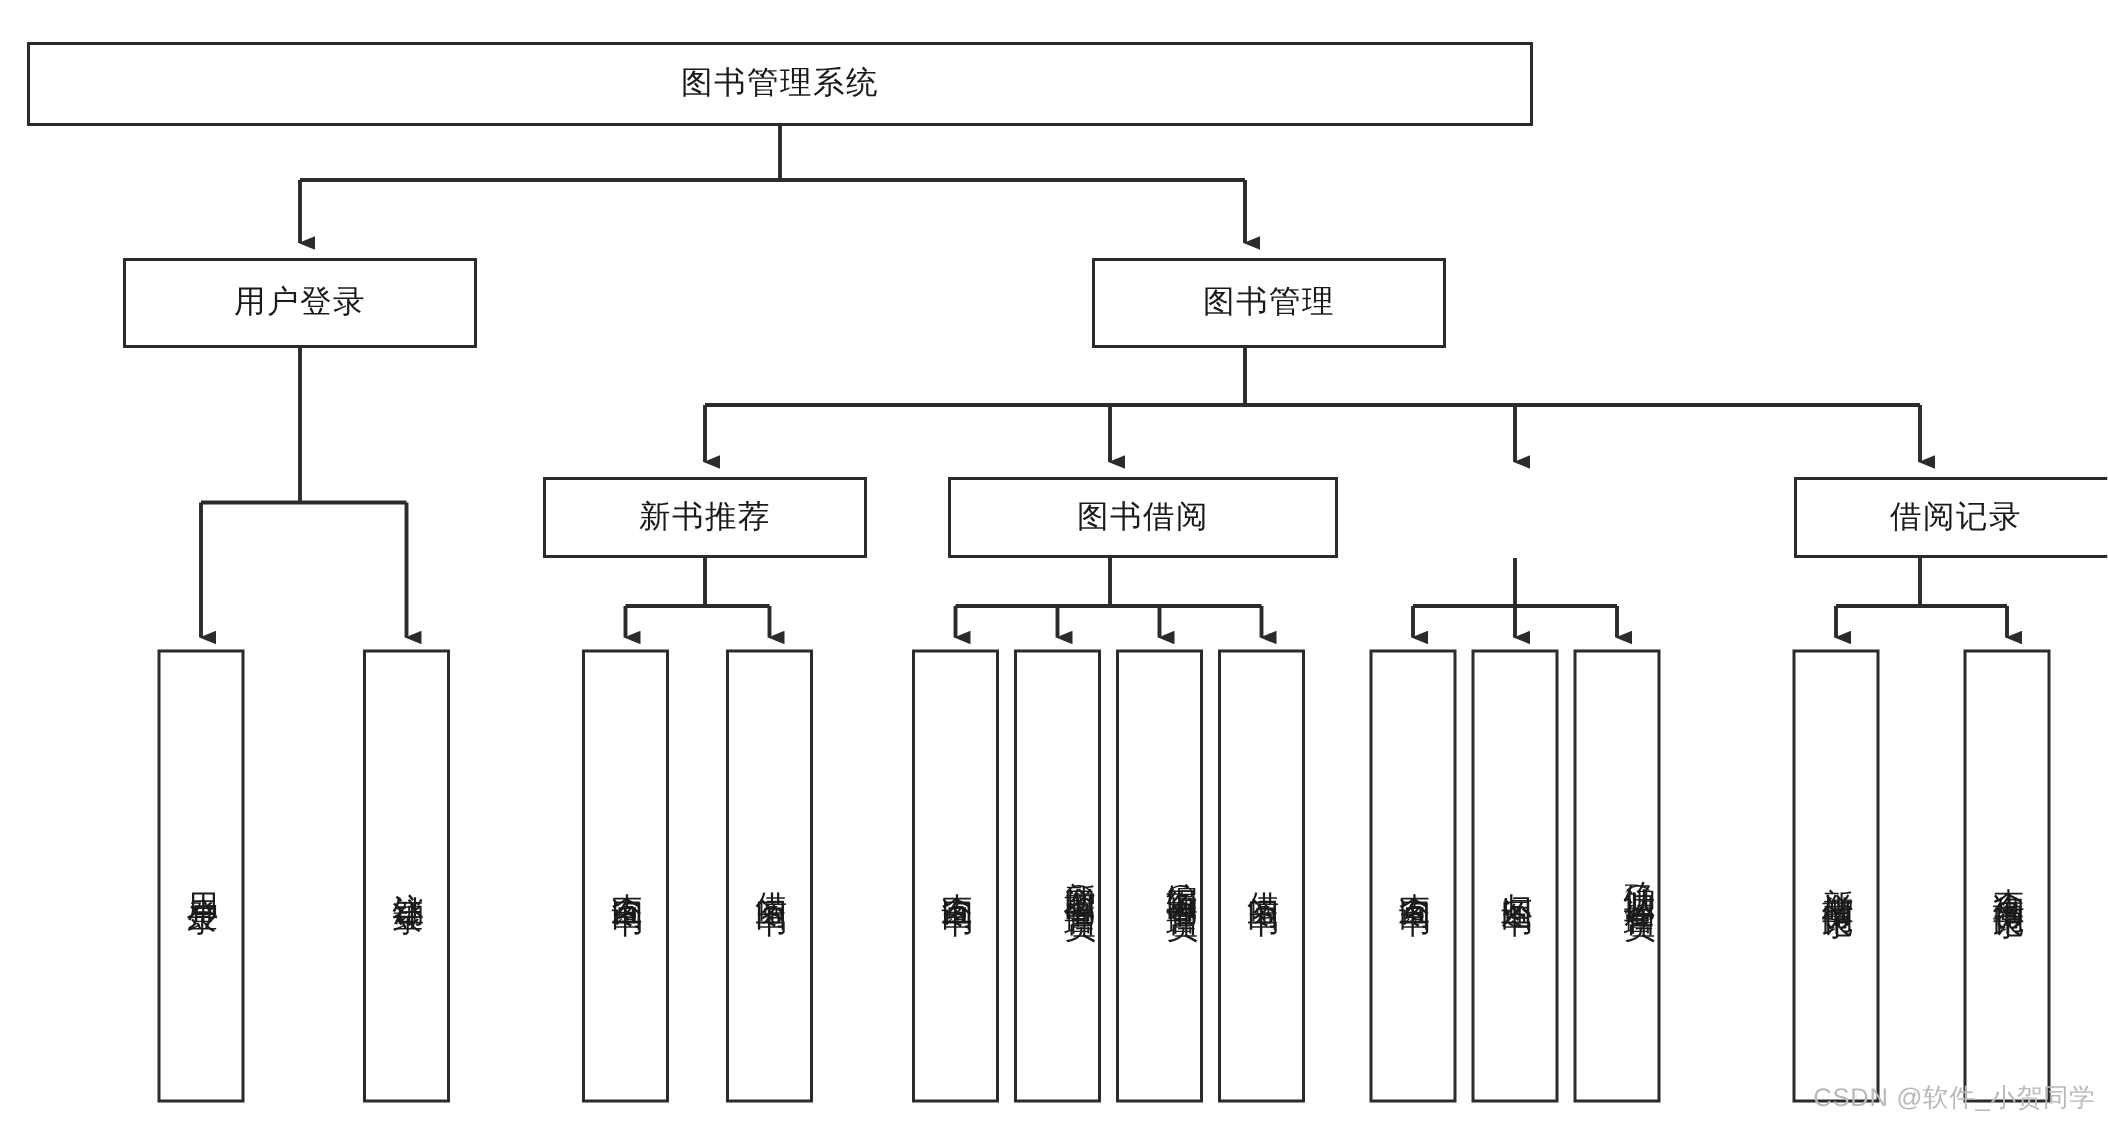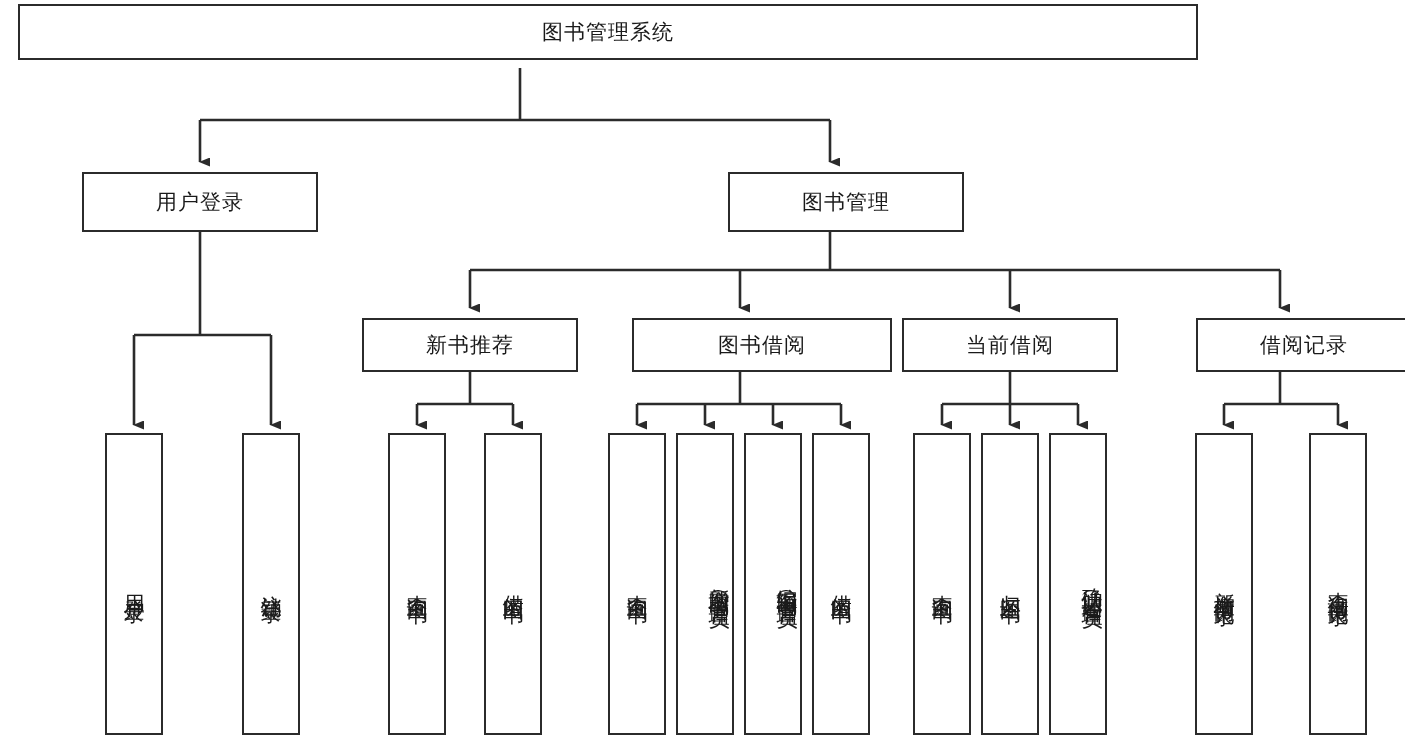--- a/index.html
+++ b/index.html
@@ -116,39 +116,36 @@
       <path d="M 1010 404 L 1010 425" marker-end="url(#arrowhead)"></path>
       <path d="M 1078 404 L 1078 425" marker-end="url(#arrowhead)"></path>
 
       <path d="M 1280 372 L 1280 404"></path>
       <path d="M 1224 404 L 1338 404"></path>
       <path d="M 1224 404 L 1224 425" marker-end="url(#arrowhead)"></path>
       <path d="M 1338 404 L 1338 425" marker-end="url(#arrowhead)"></path>
     </g>
   </svg>
 
-  <div class="node horizontal" style="left:18px; top:4px; width:1180px; height:56px;">
+  <div class="node horizontal" style="left:18px; top:28px; width:1004px; height:56px;">
     <span>图书管理系统</span>
   </div>
 
   <div class="node horizontal" style="left:82px; top:172px; width:236px; height:60px;">
     <span>用户登录</span>
   </div>
   <div class="node horizontal" style="left:728px; top:172px; width:236px; height:60px;">
     <span>图书管理</span>
   </div>
 
   <div class="node horizontal" style="left:362px; top:318px; width:216px; height:54px;">
     <span>新书推荐</span>
   </div>
   <div class="node horizontal" style="left:632px; top:318px; width:260px; height:54px;">
     <span>图书借阅</span>
-  </div>
-  <div class="node horizontal" style="left:902px; top:318px; width:216px; height:54px;">
-    <span>当前借阅</span>
   </div>
   <div class="node horizontal" style="left:1172px; top:318px; width:216px; height:54px;margin-left:24px;">
     <span>借阅记录</span>
   </div>
 
   <div class="node vertical mid-anchored" style="left:105px; top:433px; width:58px; height:302px;">
     <span>用户登录</span>
   </div>
   <div class="node vertical mid-anchored" style="left:242px; top:433px; width:58px; height:302px;">
     <span>注销登录</span>
@@ -184,14 +181,15 @@
     <span>确认归还（管理员）</span>
   </div>
 
   <div class="node vertical mid-anchored" style="left:1195px; top:433px; width:58px; height:302px;">
     <span>新增借阅记录</span>
   </div>
   <div class="node vertical mid-anchored" style="left:1309px; top:433px; width:58px; height:302px;">
     <span>查询借阅记录</span>
   </div>
 
+  <div id="watermark">CSDN @软件_小贺同学</div>
 
 </div>
 
 </body></html>

